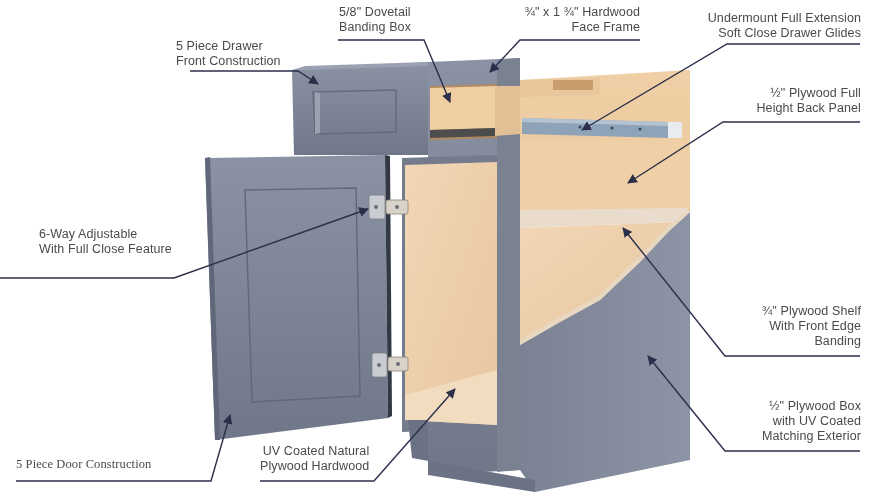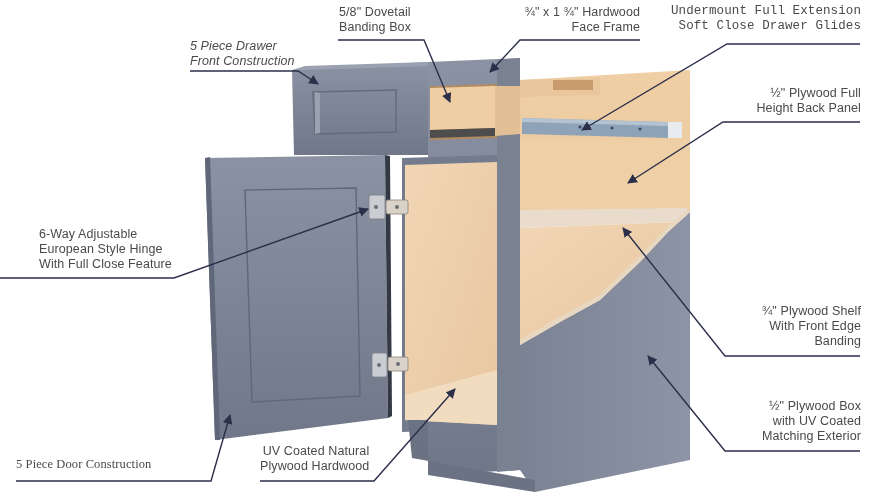--- a/index.html
+++ b/index.html
@@ -130,48 +130,47 @@
       <path d="M860,356 L725,356 L623,228" marker-end="url(#arrow)"></path>
 
       <path d="M860,451 L725,451 L648,356" marker-end="url(#arrow)"></path>
 
       <path d="M16,481 L211,481 L230,415" marker-end="url(#arrow)"></path>
 
       <path d="M260,481 L374,481 L455,389" marker-end="url(#arrow)"></path>
     </g>
   </svg>
 
-  <div class="label left" style="left:190px; top:39px;font-style:italic;">
+  <div class="label left" style="left:176px; top:39px;">
     <div>5 Piece Drawer</div>
     <div>Front Construction</div>
   </div>
 
   <div class="label left" style="left:339px; top:5px;">
     <div>5/8" Dovetail</div>
     <div>Banding Box</div>
   </div>
 
   <div class="label right" style="right:244px; top:5px;">
     <div>¾" x 1 ¾" Hardwood</div>
     <div>Face Frame</div>
   </div>
 
-  <div class="label right" style="right:23px; top:4px;font-family:Liberation Mono, monospace;">
+  <div class="label right" style="right:23px; top:11px;">
     <div>Undermount Full Extension</div>
     <div>Soft Close Drawer Glides</div>
   </div>
 
   <div class="label right" style="right:23px; top:86px;">
     <div>½" Plywood Full</div>
     <div>Height Back Panel</div>
   </div>
 
   <div class="label left" style="left:2px; top:227px;margin-left:37px;">
     <div>6-Way Adjustable</div>
-    <div>European Style Hinge</div>
     <div>With Full Close Feature</div>
   </div>
 
   <div class="label right" style="right:23px; top:304px;">
     <div>¾" Plywood Shelf</div>
     <div>With Front Edge</div>
     <div>Banding</div>
   </div>
 
   <div class="label right" style="right:23px; top:399px;">

